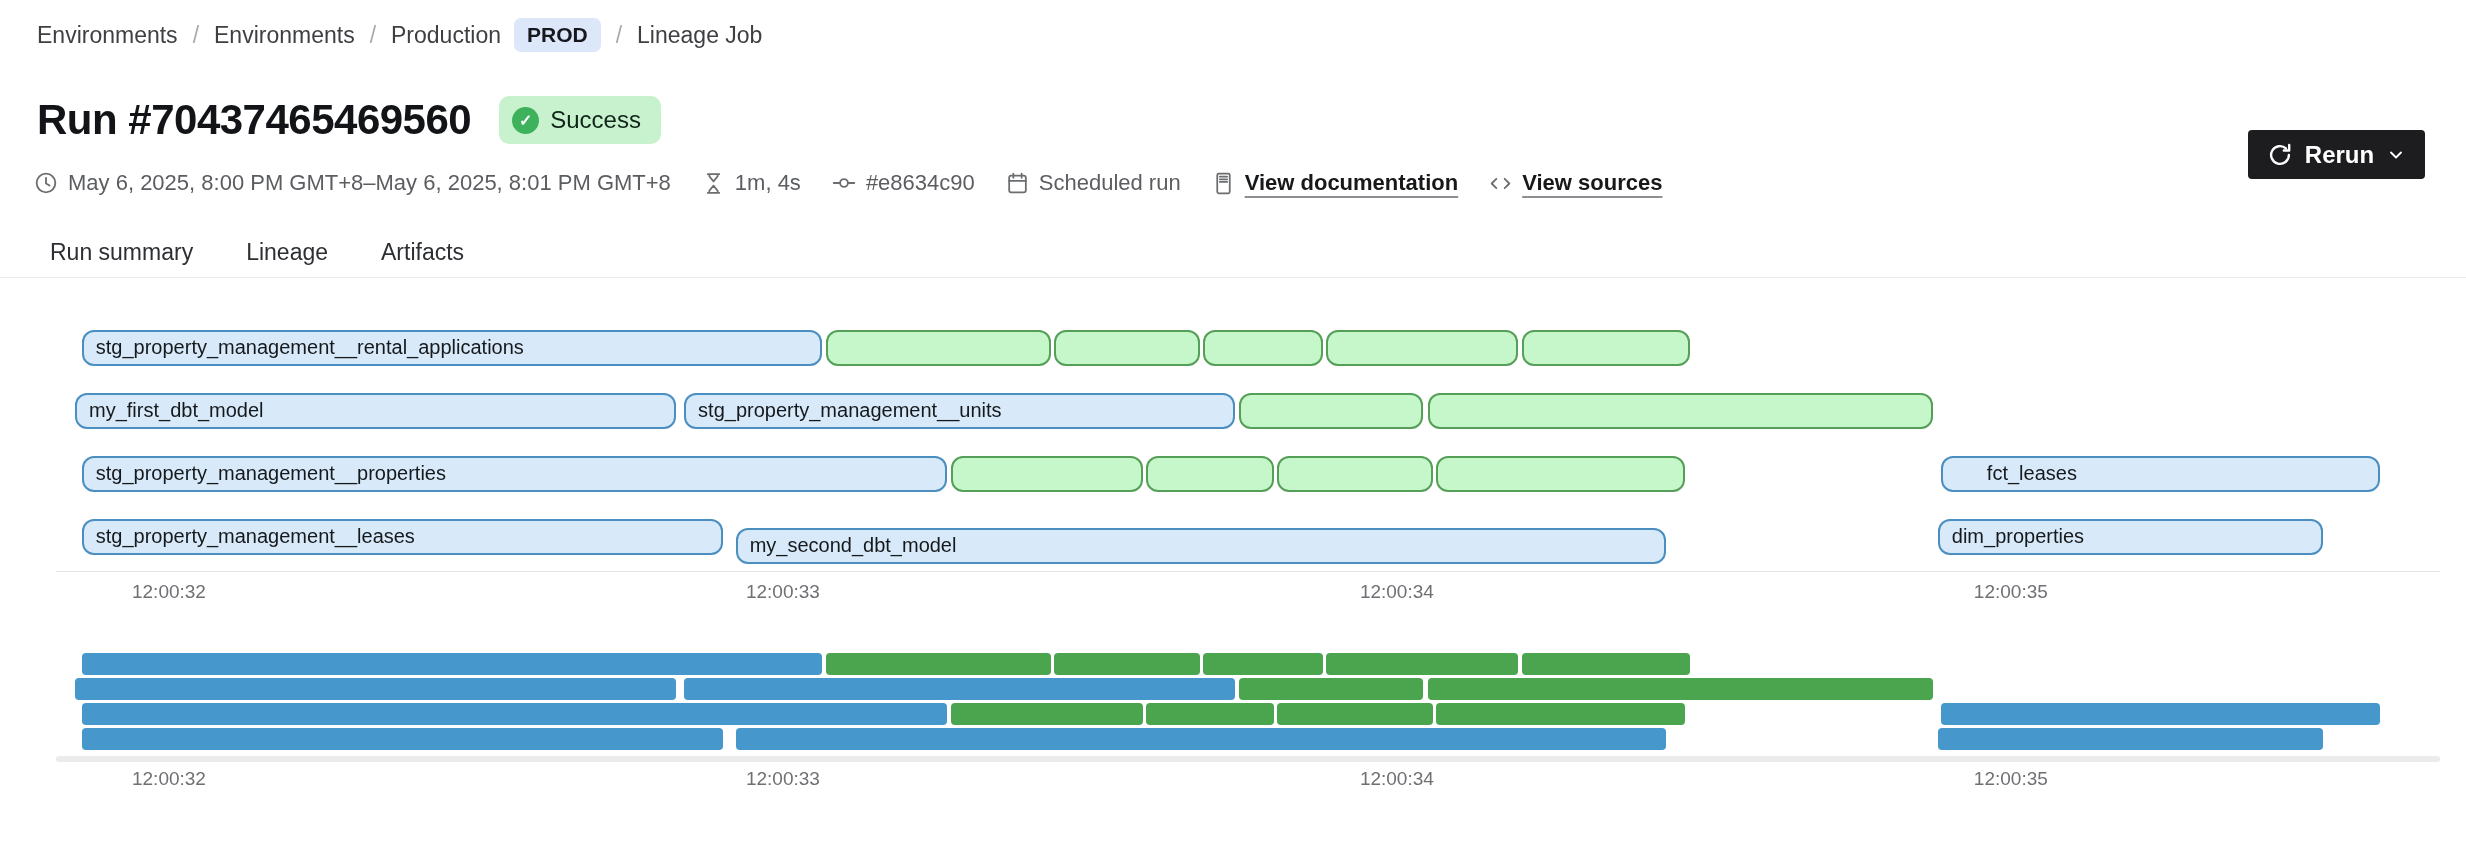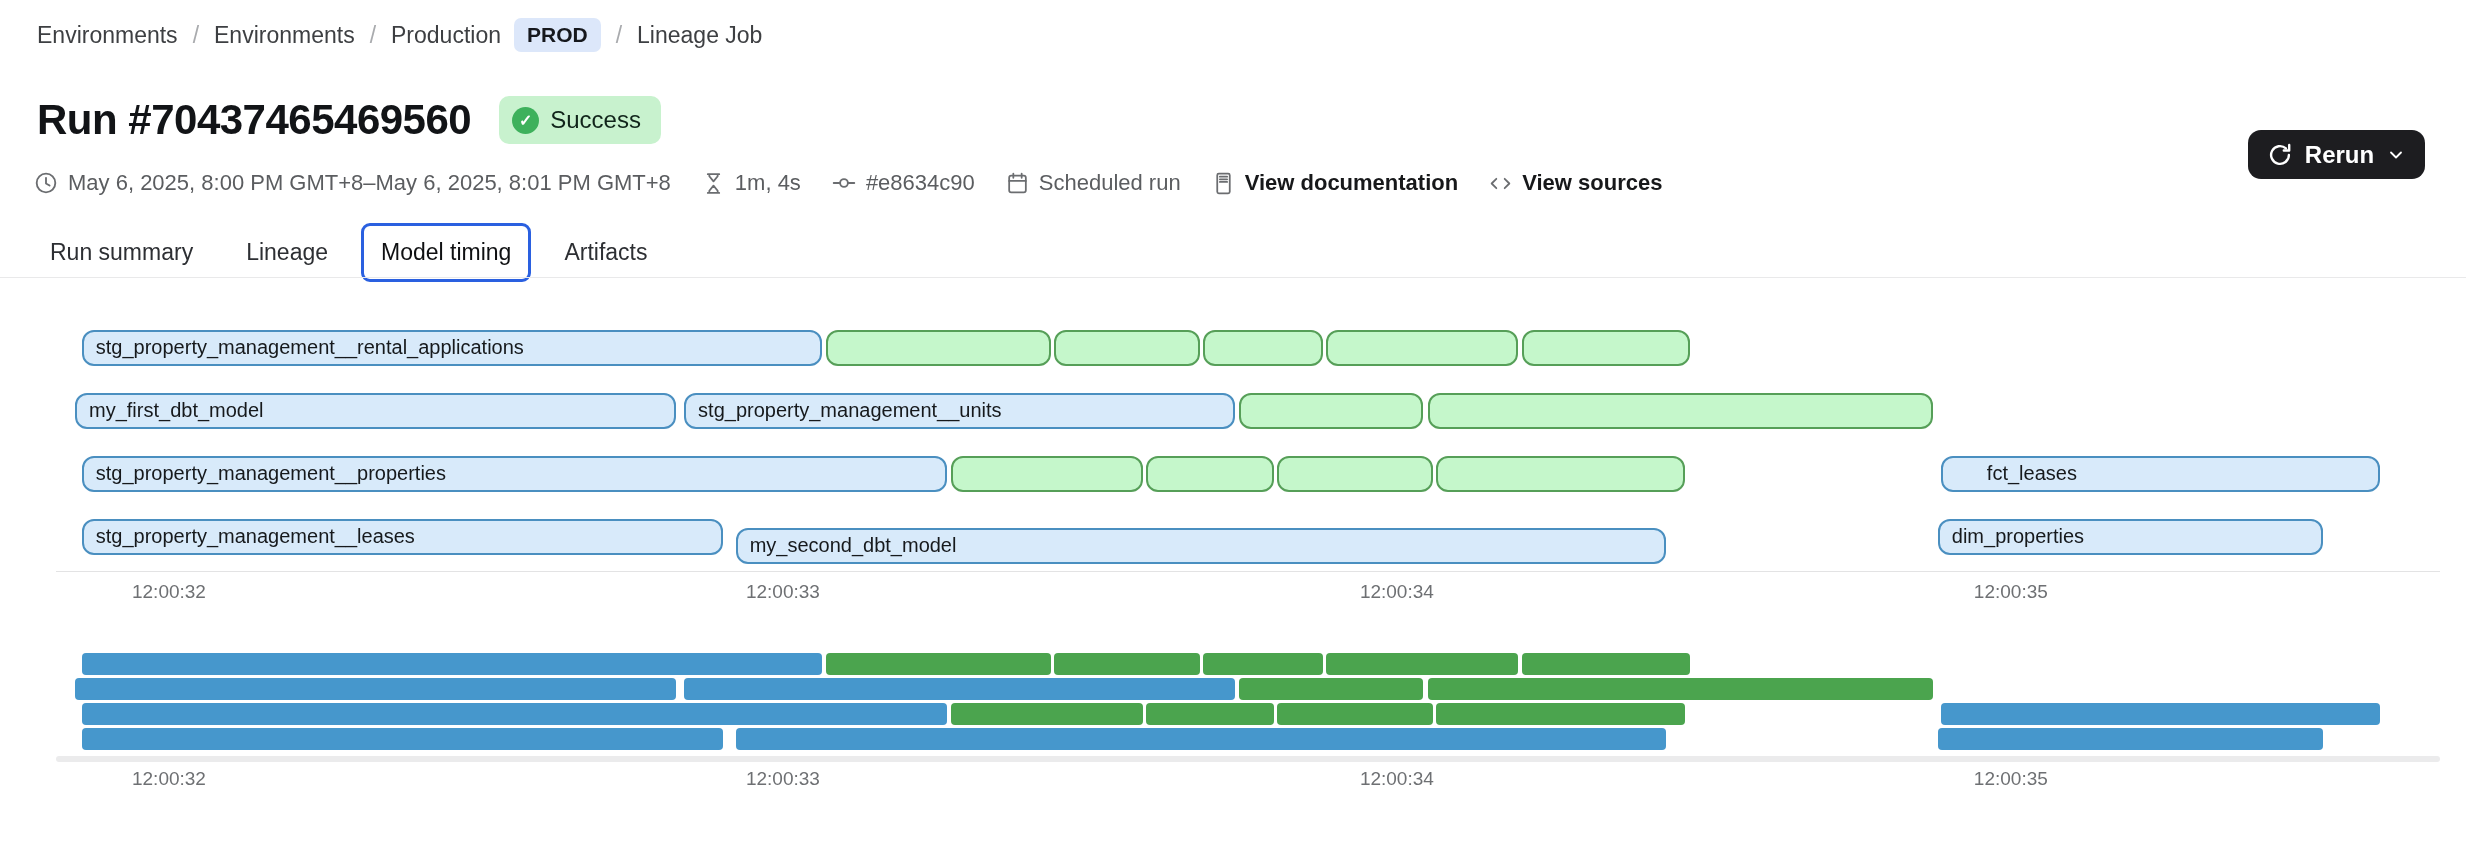--- a/index.html
+++ b/index.html
@@ -15,23 +15,23 @@
   .env-badge{background:#dce7fa;color:#16181d;font-weight:bold;font-size:21px;padding:5px 13px;border-radius:7px;margin-left:-2px;}
   
   .title-row{position:absolute;left:37px;top:96px;display:flex;align-items:center;gap:28px;}
   .page-title{font-size:42px;font-weight:bold;margin:0;letter-spacing:-0.5px;color:#121417;}
   .status-badge{background:#c8f2ce;border-radius:10px;height:48px;display:flex;align-items:center;gap:11px;padding:0 20px 0 13px;font-size:24px;color:#10241a;}
   .check-circle{width:27px;height:27px;border-radius:50%;background:#3eb15c;color:#fff;display:flex;align-items:center;justify-content:center;font-size:16px;font-weight:bold;}
   
   .meta-row{position:absolute;left:33px;top:170px;display:flex;align-items:center;gap:30px;font-size:22px;color:#5b5d60;}
   .meta-item{display:flex;align-items:center;gap:9px;white-space:nowrap;}
   .meta-item svg{stroke:#6b6d70;fill:none;stroke-width:1.7;stroke-linecap:round;stroke-linejoin:round;}
-  .meta-link{color:#17181a;font-weight:bold;text-decoration-thickness:2px;text-decoration-color:#8d8f92;text-underline-offset:6px;cursor:pointer;}
-  
-  .rerun-btn{position:absolute;left:2248px;top:130px;width:177px;height:49px;background:#1d1d20;border:none;border-radius:13px;color:#fff;display:flex;align-items:center;justify-content:center;gap:12px;font-size:24px;font-weight:bold;cursor:pointer;font-family:inherit;}
+  .meta-link{color:#17181a;font-weight:bold;text-decoration:underline;text-decoration-thickness:2px;text-decoration-color:#8d8f92;text-underline-offset:6px;cursor:pointer;}
+  
+  .rerun-btn{position:absolute;left:2248px;top:130px;width:177px;height:49px;background:#1d1d20;border:none;border-radius:4px;color:#fff;display:flex;align-items:center;justify-content:center;gap:12px;font-size:24px;font-weight:bold;cursor:pointer;font-family:inherit;}
   .rerun-btn svg{stroke:#fff;fill:none;stroke-width:2.2;stroke-linecap:round;stroke-linejoin:round;}
   
   .tabs{position:absolute;left:30px;top:223px;display:flex;gap:13px;font-size:23px;}
   .tab{padding:13px 17px;color:#2d2f33;border:3px solid transparent;border-radius:9px;cursor:pointer;white-space:nowrap;}
   .tab.active{border-color:#2a60e0;color:#0f1012;font-weight:500;}
   .tabs-divider{position:absolute;left:0;top:277px;width:2466px;height:1px;background:#e9e9ea;}
   
   .chart{position:absolute;left:56px;top:318px;width:2384px;height:300px;}
   .bar{position:absolute;height:36px;border-radius:12px;box-sizing:border-box;overflow:hidden;cursor:pointer;}
   .bar.blue{background:#d8eafa;border:2px solid #4a8fc0;}
@@ -120,21 +120,20 @@
   </svg>
   <span>Rerun</span>
   <svg width="20" height="20" viewBox="0 0 24 24">
     <path d="M6 9l6 6 6-6"></path>
   </svg>
 </button>
 
 <nav class="tabs">
     <div class="tab">Run summary</div>
     <div class="tab">Lineage</div>
-    <div class="tab active">Model timing</div>
     <div class="tab">Artifacts</div>
   </nav>
 <div class="tabs-divider"></div>
 
 <div class="chart">
   <div class="rows">
       <div class="bar blue" style="left: 1.08164%; width: 31.0327%; top: 12px;">
         <span class="bar-label">stg_property_management__rental_applications</span>
       </div>
       <div class="bar green" style="left: 32.2946%; width: 9.4257%; top: 12px;"></div>

